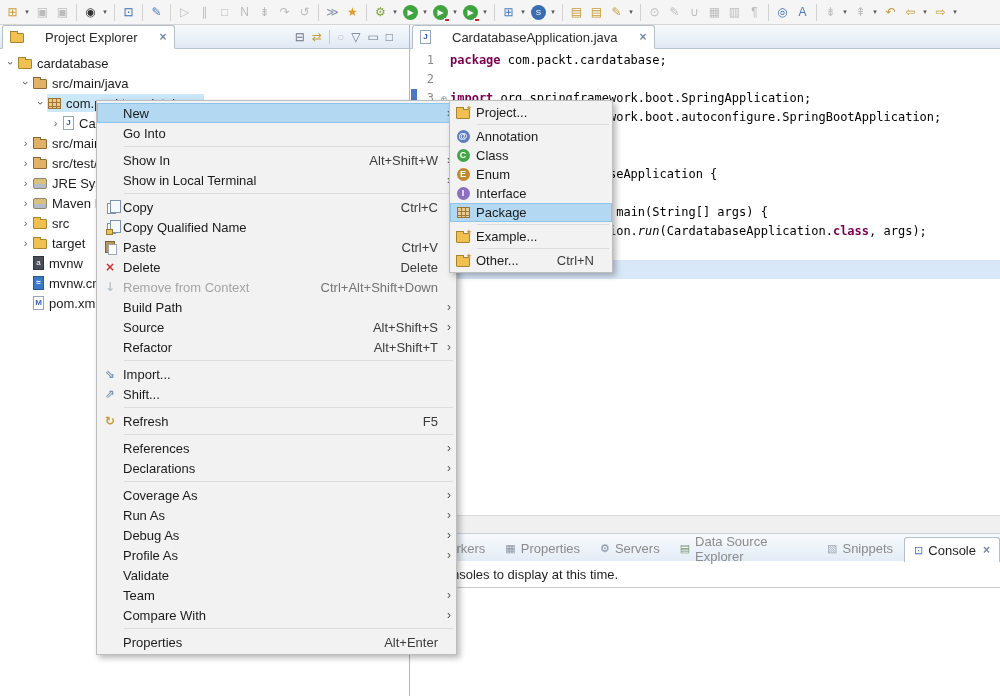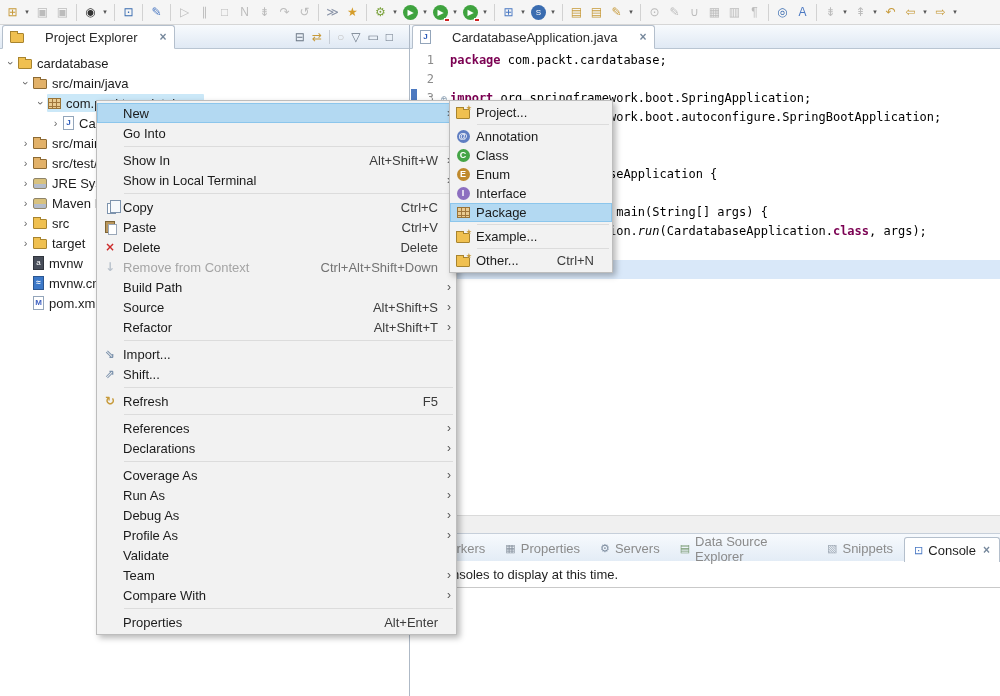--- a/index.html
+++ b/index.html
@@ -452,20 +452,28 @@
       <div class="mi">
         <span class="mic">
           <span class="i-copy"></span>
         </span>
         <span class="mlabel">Copy</span>
         <span class="maccel">Ctrl+C</span>
         <span class="marrow"></span>
       </div>
       <div class="mi">
         <span class="mic">
+          <span class="i-copy i-copyq"></span>
+        </span>
+        <span class="mlabel">Copy Qualified Name</span>
+        <span class="maccel"></span>
+        <span class="marrow"></span>
+      </div>
+      <div class="mi">
+        <span class="mic">
           <span class="i-paste"></span>
         </span>
         <span class="mlabel">Paste</span>
         <span class="maccel">Ctrl+V</span>
         <span class="marrow"></span>
       </div>
       <div class="mi">
         <span class="mic">
           <span class="mtxt" style="color: rgb(204, 43, 43);">×</span>
         </span>

